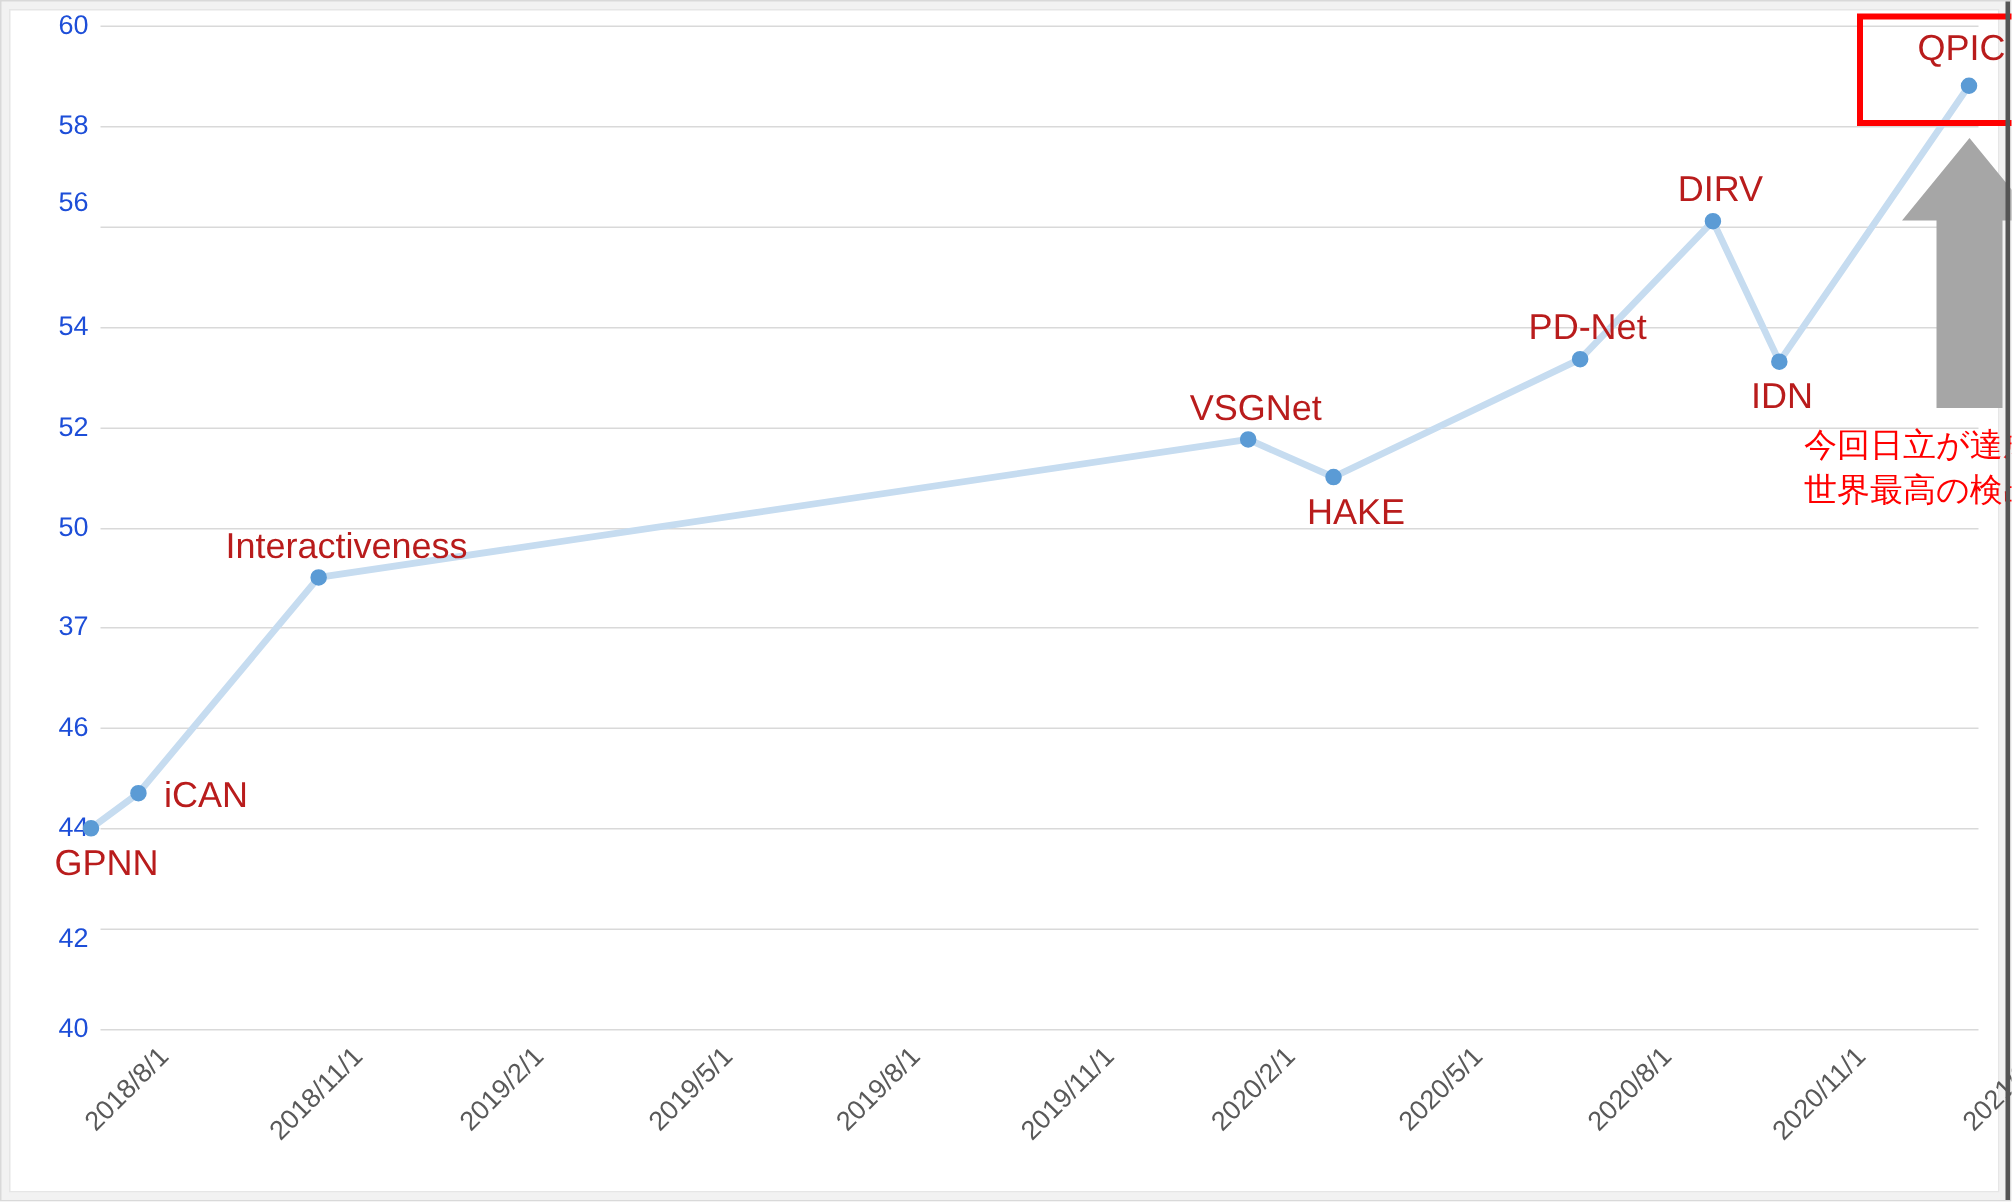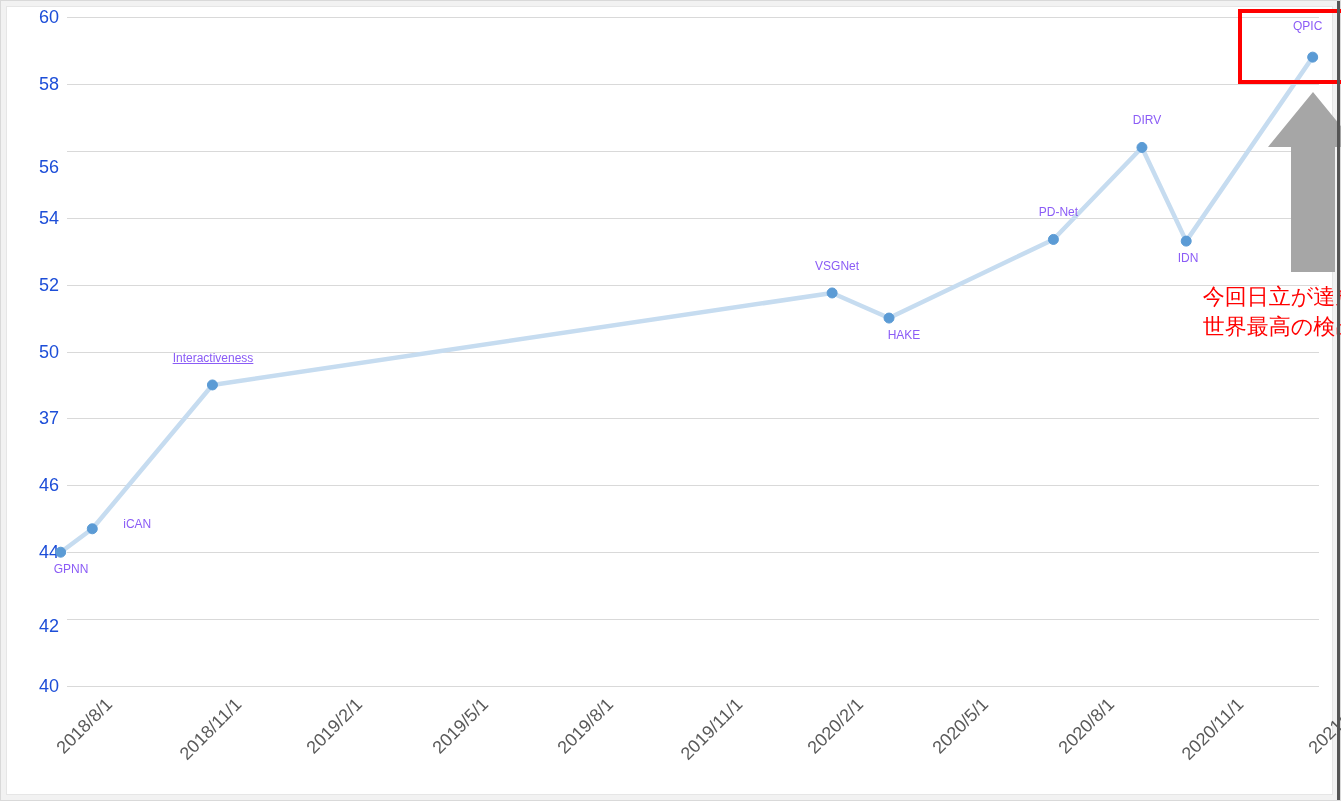--- a/index.html
+++ b/index.html
@@ -68,22 +68,22 @@
     stroke: #c6dcf0;
     stroke-width: 4.5;
     stroke-linejoin: round;
   }
   .marker {
     fill: #5b9bd5;
     stroke: #5b9bd5;
   }
   .point-label {
     position: absolute;
-    font-size: 12px;
-    color: #8b5cf6;
+    font-size: 24px;
+    color: #b91c1c;
     white-space: nowrap;
     transform: translate(-50%, 0);
   }
   .callout-box {
     position: absolute;
     border: 4px solid #ff0000;
     box-sizing: border-box;
   }
   .big-arrow {
     position: absolute;
@@ -123,21 +123,21 @@
         <div class="y-tick" style="top: 468.3px;">46</div>
         <div class="gridline" style="top: 401.4px;"></div>
         <div class="y-tick" style="top: 401.4px;">37</div>
         <div class="gridline" style="top: 334.5px;"></div>
         <div class="y-tick" style="top: 334.5px;">50</div>
         <div class="gridline" style="top: 267.6px;"></div>
         <div class="y-tick" style="top: 267.6px;">52</div>
         <div class="gridline" style="top: 200.7px;"></div>
         <div class="y-tick" style="top: 200.7px;">54</div>
         <div class="gridline" style="top: 133.8px;"></div>
-        <div class="y-tick" style="top: 150px;">56</div>
+        <div class="y-tick" style="top: 118px;">56</div>
         <div class="gridline" style="top: 66.9px;"></div>
         <div class="y-tick" style="top: 66.9px;">58</div>
         <div class="gridline" style="top: 0px;"></div>
         <div class="y-tick" style="top: 0px;">60</div>
         <div class="x-tick" style="left: 0px;">2018/8/1</div>
         <div class="x-tick" style="left: 125.2px;">2018/11/1</div>
         <div class="x-tick" style="left: 250.4px;">2019/2/1</div>
         <div class="x-tick" style="left: 375.6px;">2019/5/1</div>
         <div class="x-tick" style="left: 500.8px;">2019/8/1</div>
         <div class="x-tick" style="left: 626px;">2019/11/1</div>
@@ -153,21 +153,21 @@
           <circle cx="145.43434343434345" cy="367.95" r="5" class="marker"></circle>
           <circle cx="765.1111111111112" cy="275.9625" r="5" class="marker"></circle>
           <circle cx="822.0202020202021" cy="301.04999999999995" r="5" class="marker"></circle>
           <circle cx="986.4242424242424" cy="222.44249999999994" r="5" class="marker"></circle>
           <circle cx="1074.949494949495" cy="130.45499999999993" r="5" class="marker"></circle>
           <circle cx="1119.2121212121212" cy="224.11500000000012" r="5" class="marker"></circle>
           <circle cx="1245.6767676767677" cy="40.1400000000001" r="5" class="marker"></circle>
         </svg>
         <div class="point-label" style="left: 4px; top: 545.2px;">GPNN</div>
         <div class="point-label" style="left: 70.2929px; top: 499.785px;">iCAN</div>
-        <div class="point-label" style="left: 146px; top: 333.95px; text-decoration: underline;">Interactiveness</div>
+        <div class="point-label" style="left: 164px; top: 333.95px;">Interactiveness</div>
         <div class="point-label" style="left: 770.111px; top: 241.962px;">VSGNet</div>
         <div class="point-label" style="left: 837.02px; top: 311.05px;">HAKE</div>
         <div class="point-label" style="left: 991.424px; top: 188.442px;">PD-Net</div>
         <div class="point-label" style="left: 1079.95px; top: 96.455px;">DIRV</div>
         <div class="point-label" style="left: 1121px; top: 234.115px;">IDN</div>
         <div class="point-label" style="left: 1240.68px; top: 2.14px;">QPIC</div>
         <div class="callout-box" style="left: 1170.68px; top: -7.86px; width: 135px; height: 75px;"></div>
         <div class="big-arrow" style="left: 1200.68px; top: 75.14px;"><svg width="90" height="180">
             <polygon points="45,0 90,55 67,55 67,180 23,180 23,55 0,55"></polygon>
           </svg></div>

